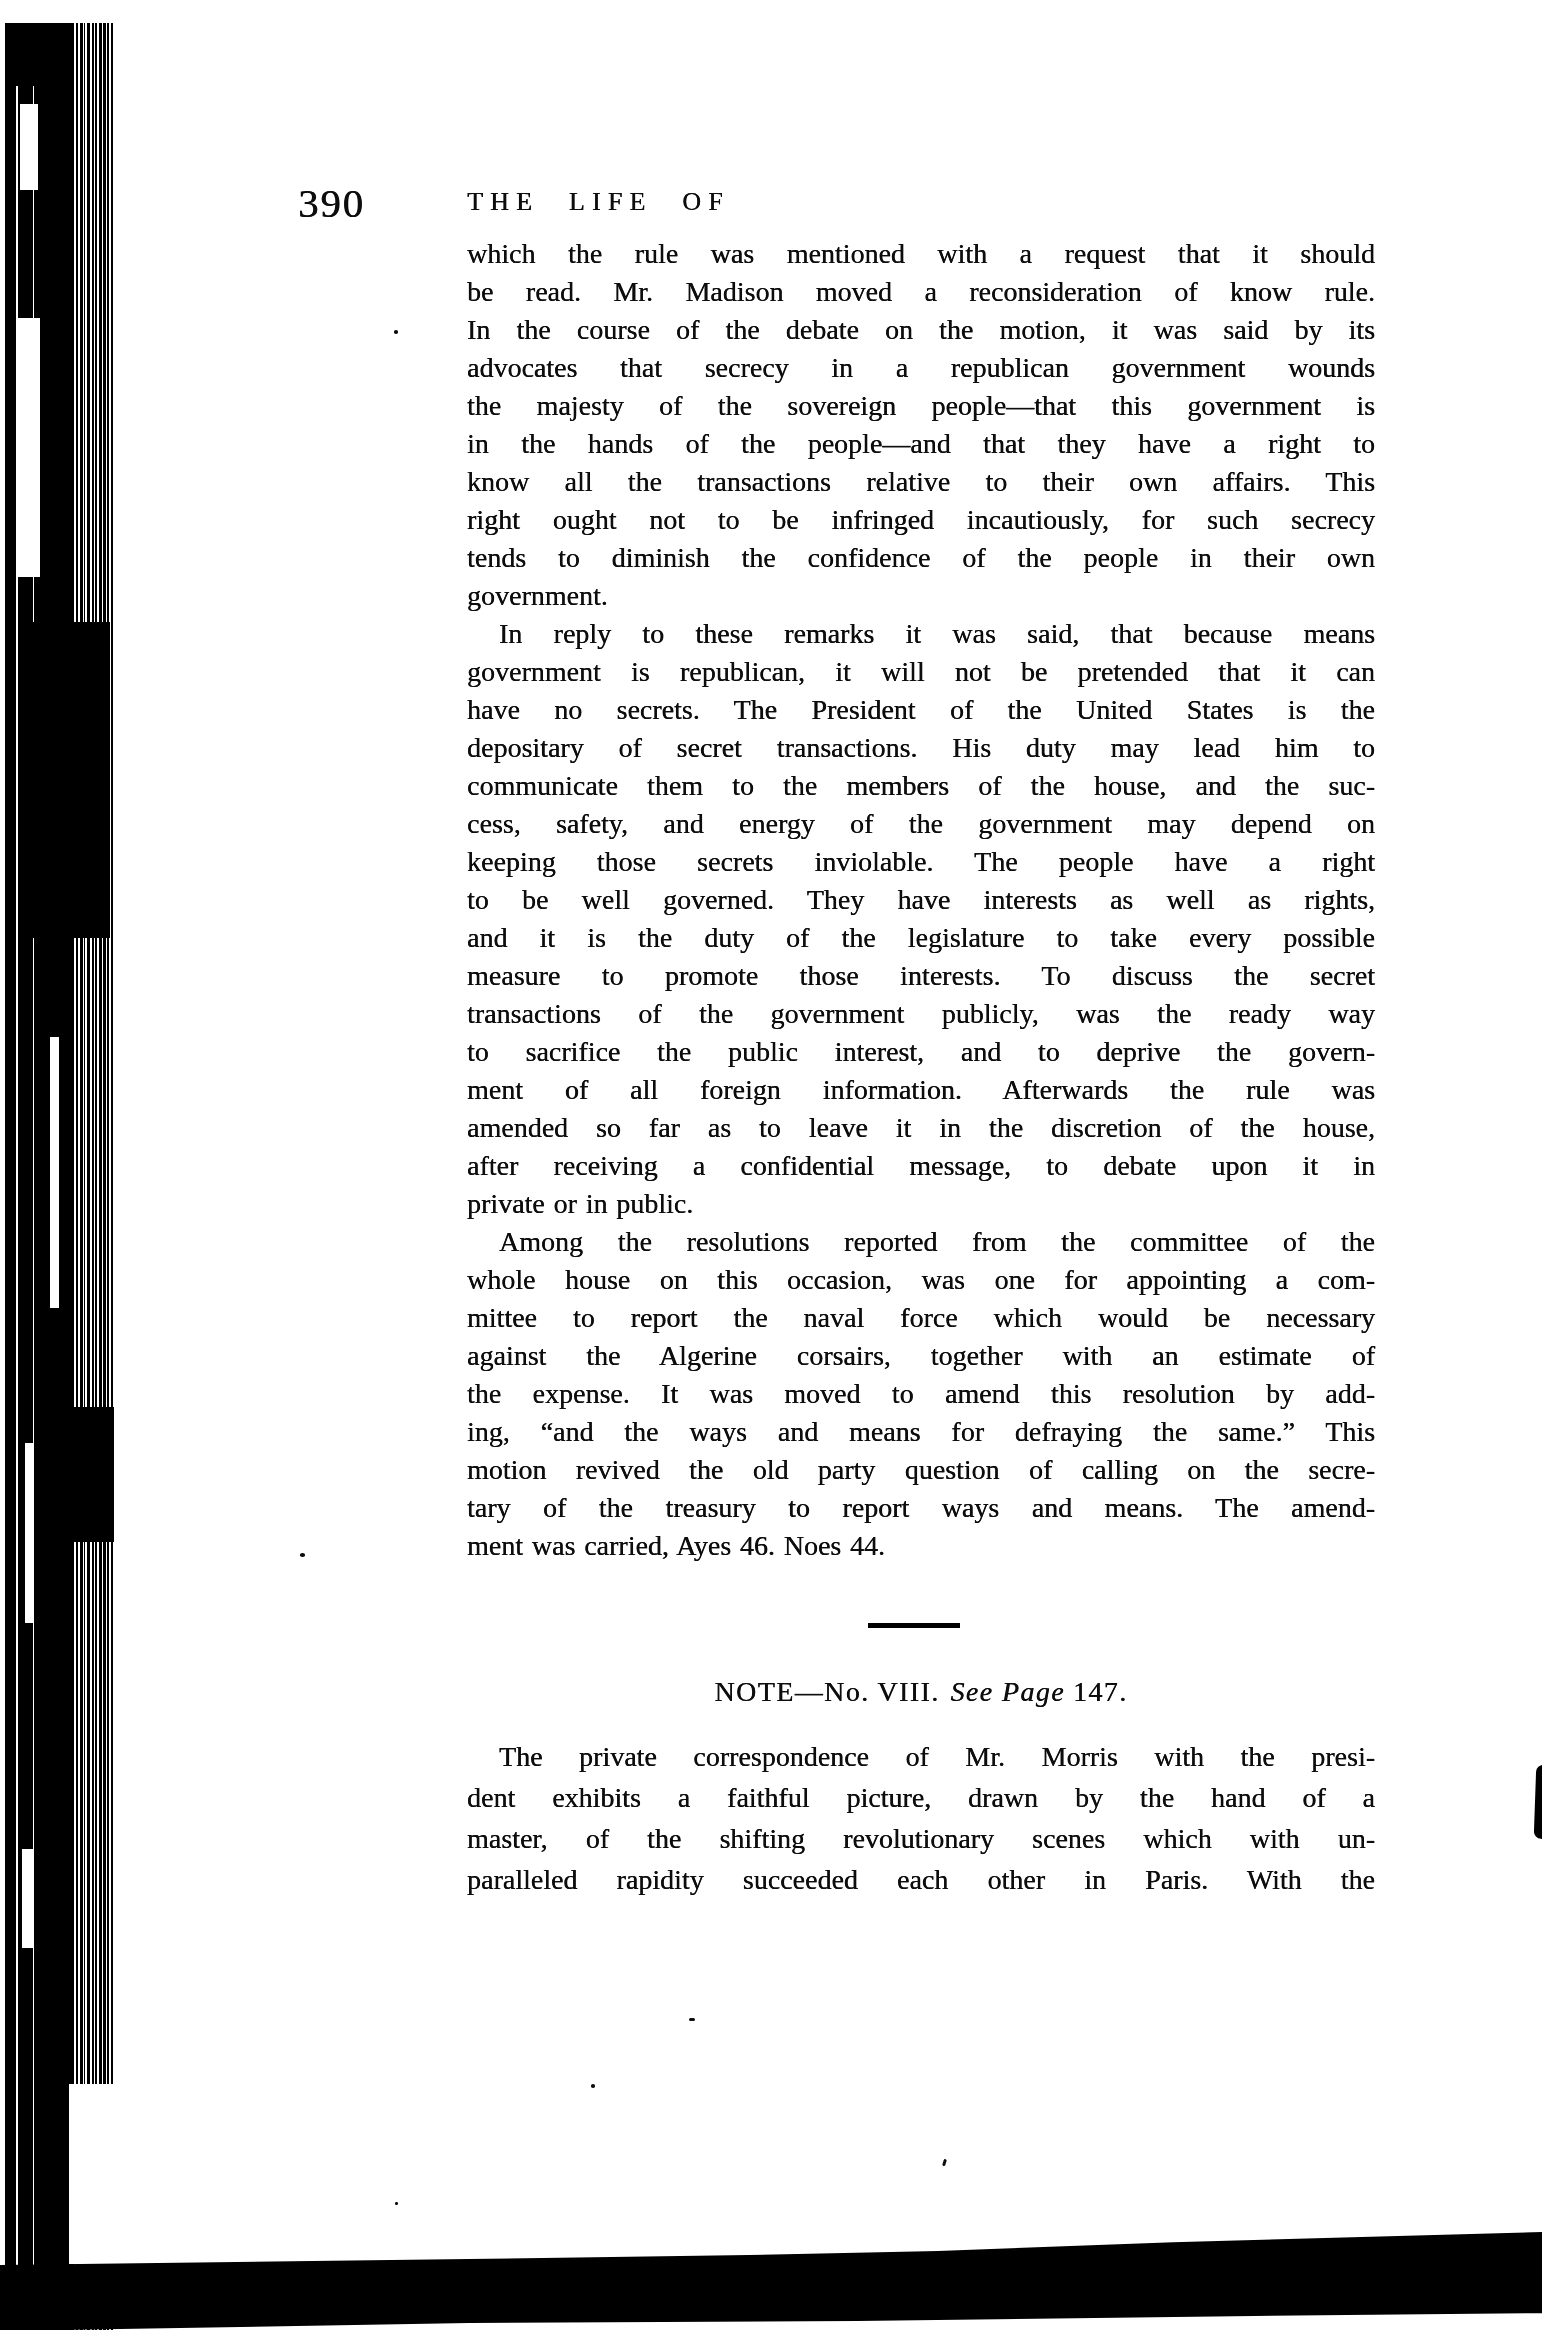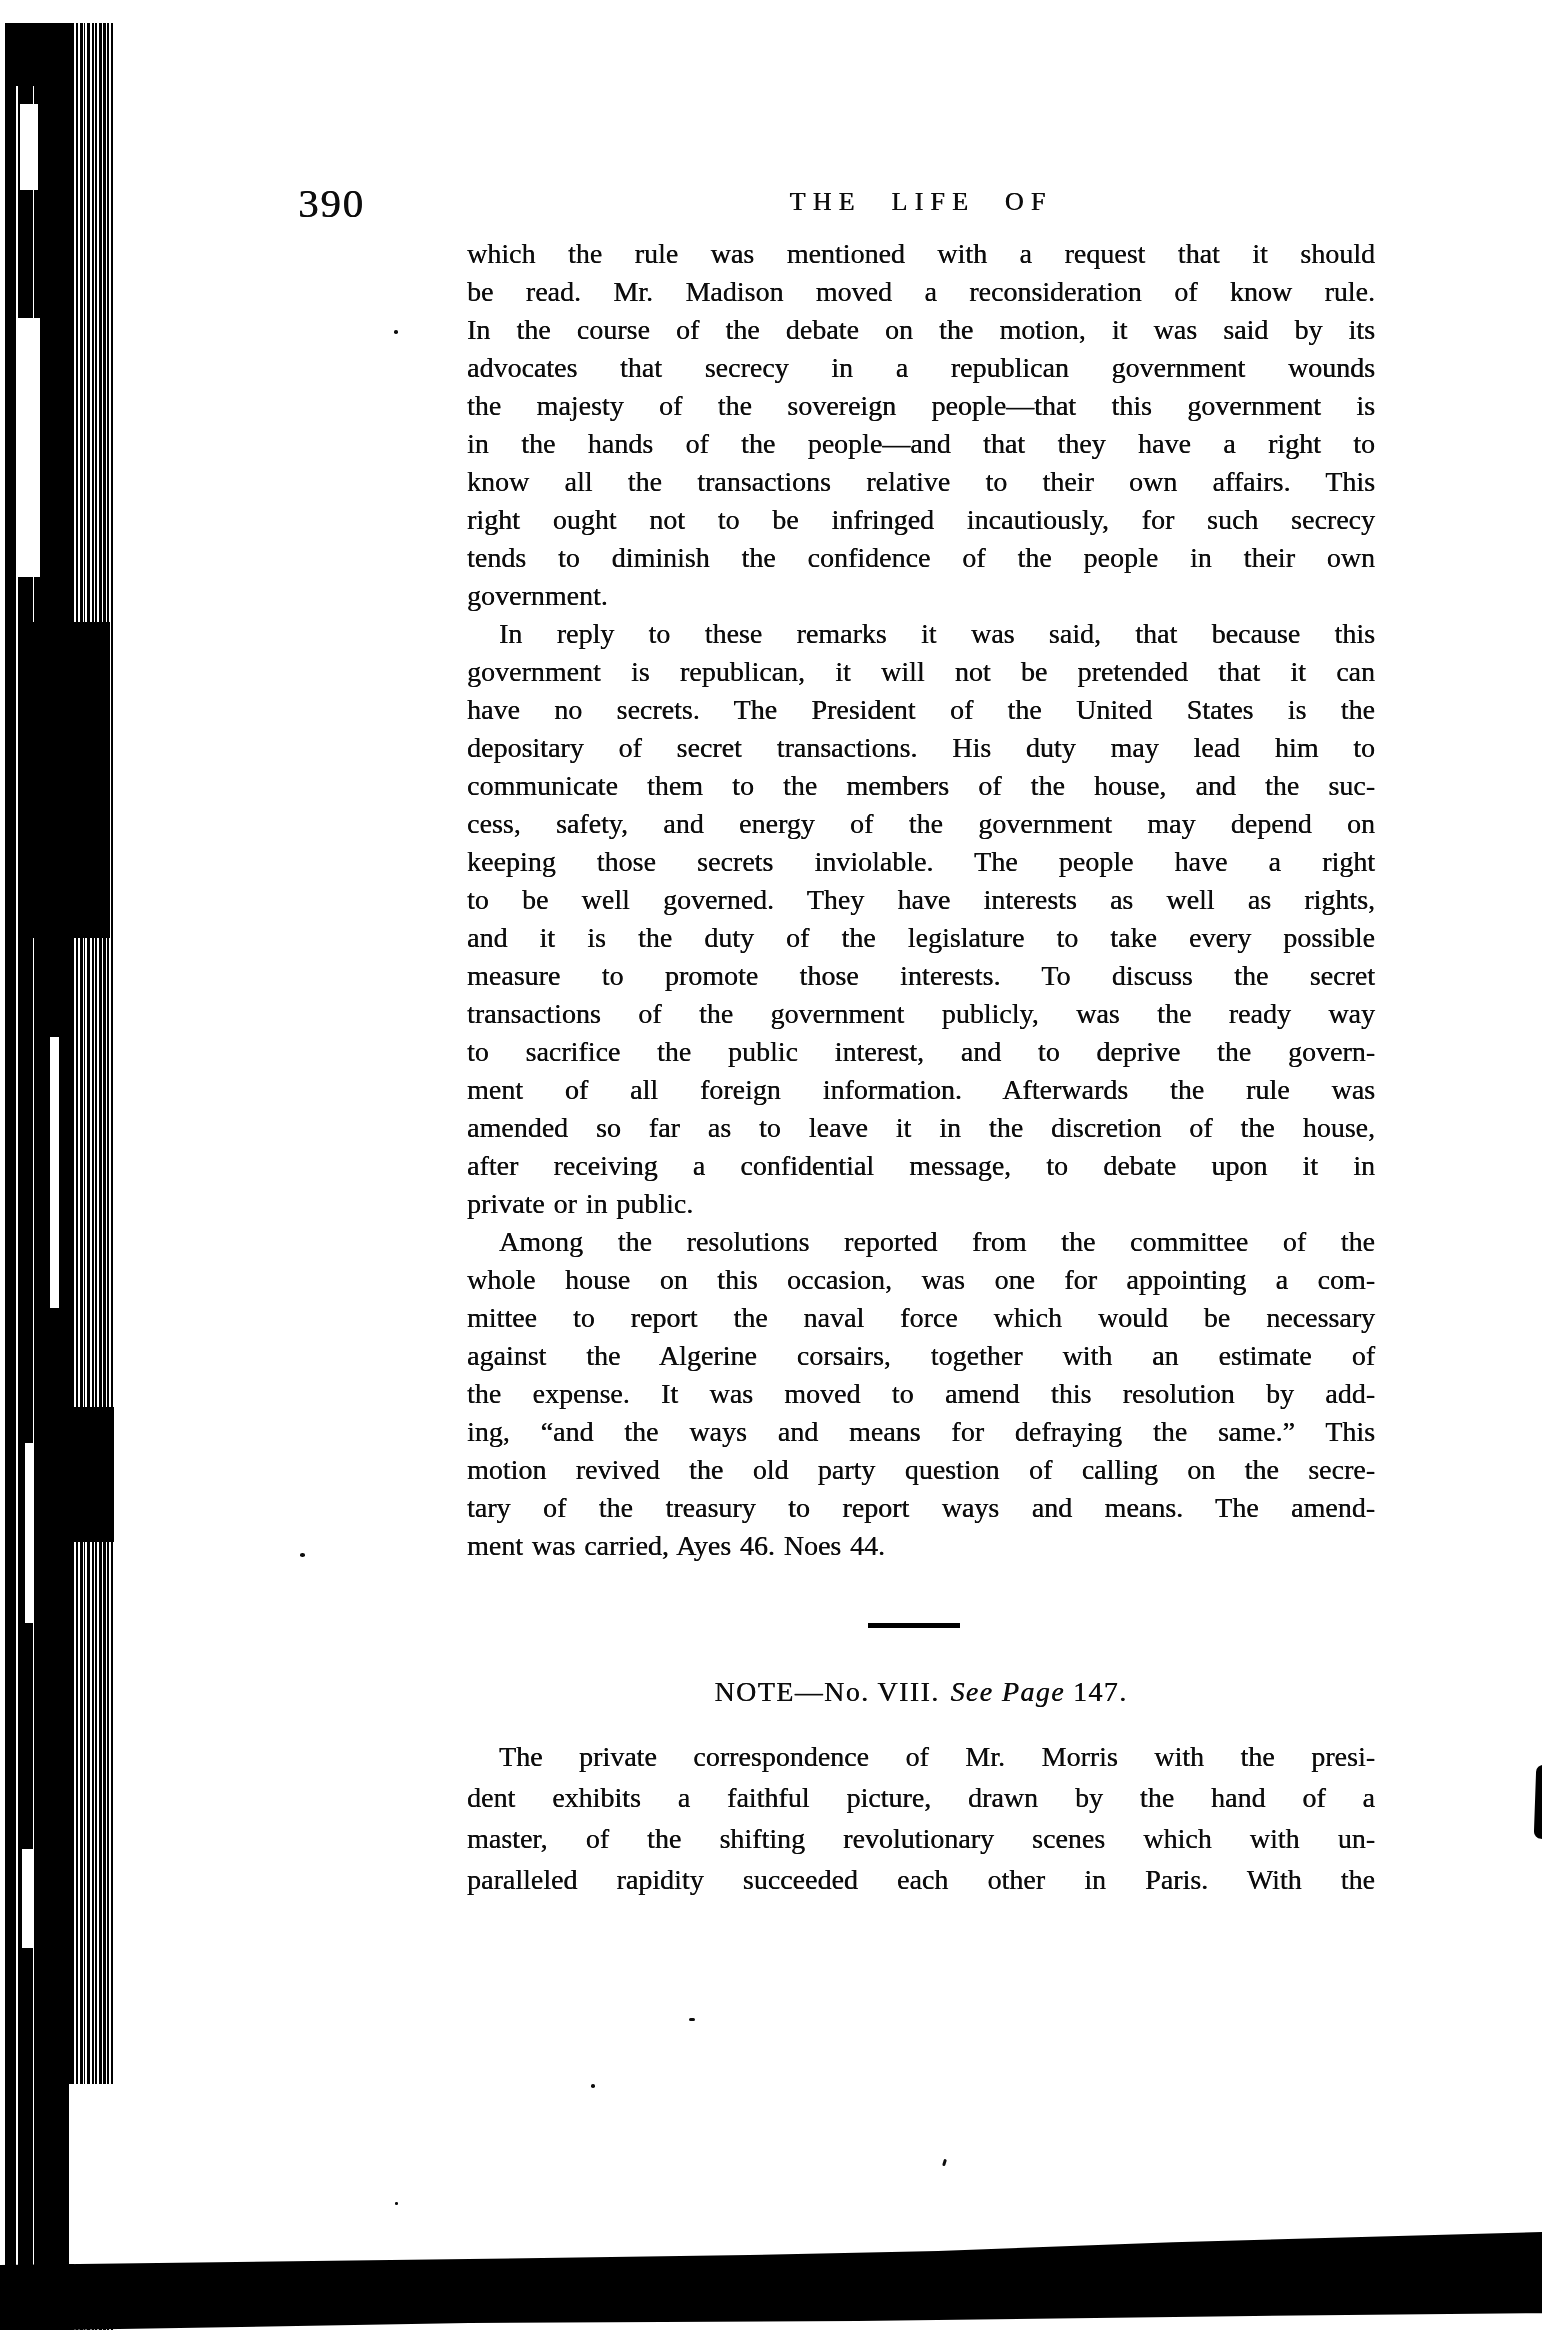--- a/index.html
+++ b/index.html
@@ -37,21 +37,21 @@
   }
   .dot{position:absolute;background:#0d0d0d;border-radius:50%;}
   
   .page-number{
     position:absolute;left:298px;top:183px;
     font-size:41px;line-height:1;letter-spacing:1.8px;
     text-shadow:0.4px 0.4px 0 currentColor;
   }
   .running-header{
     position:absolute;left:467px;top:189px;width:908px;
-    text-align:center;font-size:26px;line-height:1;
+    text-align:left;font-size:26px;line-height:1;
     letter-spacing:7.2px;word-spacing:16px;
     text-shadow:0.4px 0.4px 0 currentColor;
   }
   .body-text{
     position:absolute;left:467px;top:235px;width:908px;
   }
   .body-text .line, .note-text .line{
     font-size:28px;line-height:38px;white-space:normal;
     text-align:justify;text-align-last:justify;
     word-spacing:1.8px;
@@ -108,21 +108,21 @@
       <div class="line">which the rule was mentioned with a request that it should</div>
       <div class="line">be read.  Mr. Madison moved a reconsideration of know rule.</div>
       <div class="line">In the course of the debate on the motion, it was said by its</div>
       <div class="line">advocates that secrecy in a republican government wounds</div>
       <div class="line">the majesty of the sovereign people—that this government is</div>
       <div class="line">in the hands of the people—and that they have a right to</div>
       <div class="line">know all the transactions relative to their own affairs.  This</div>
       <div class="line">right ought not to be infringed incautiously, for such secrecy</div>
       <div class="line">tends to diminish the confidence of the people in their own</div>
       <div class="line flush">government.</div>
-      <div class="line indent">In reply to these remarks it was said, that because this</div>
+      <div class="line indent">In reply to these remarks it was said, that because means</div>
       <div class="line">government is republican, it will not be pretended that it can</div>
       <div class="line">have no secrets.  The President of the United States is the</div>
       <div class="line">depositary of secret transactions.  His duty may lead him to</div>
       <div class="line">communicate them to the members of the house, and the suc-</div>
       <div class="line">cess, safety, and energy of the government may depend on</div>
       <div class="line">keeping those secrets inviolable.  The people have a right</div>
       <div class="line">to be well governed.  They have interests as well as rights,</div>
       <div class="line">and it is the duty of the legislature to take every possible</div>
       <div class="line">measure to promote those interests.  To discuss the secret</div>
       <div class="line">transactions of the government publicly, was the ready way</div>

